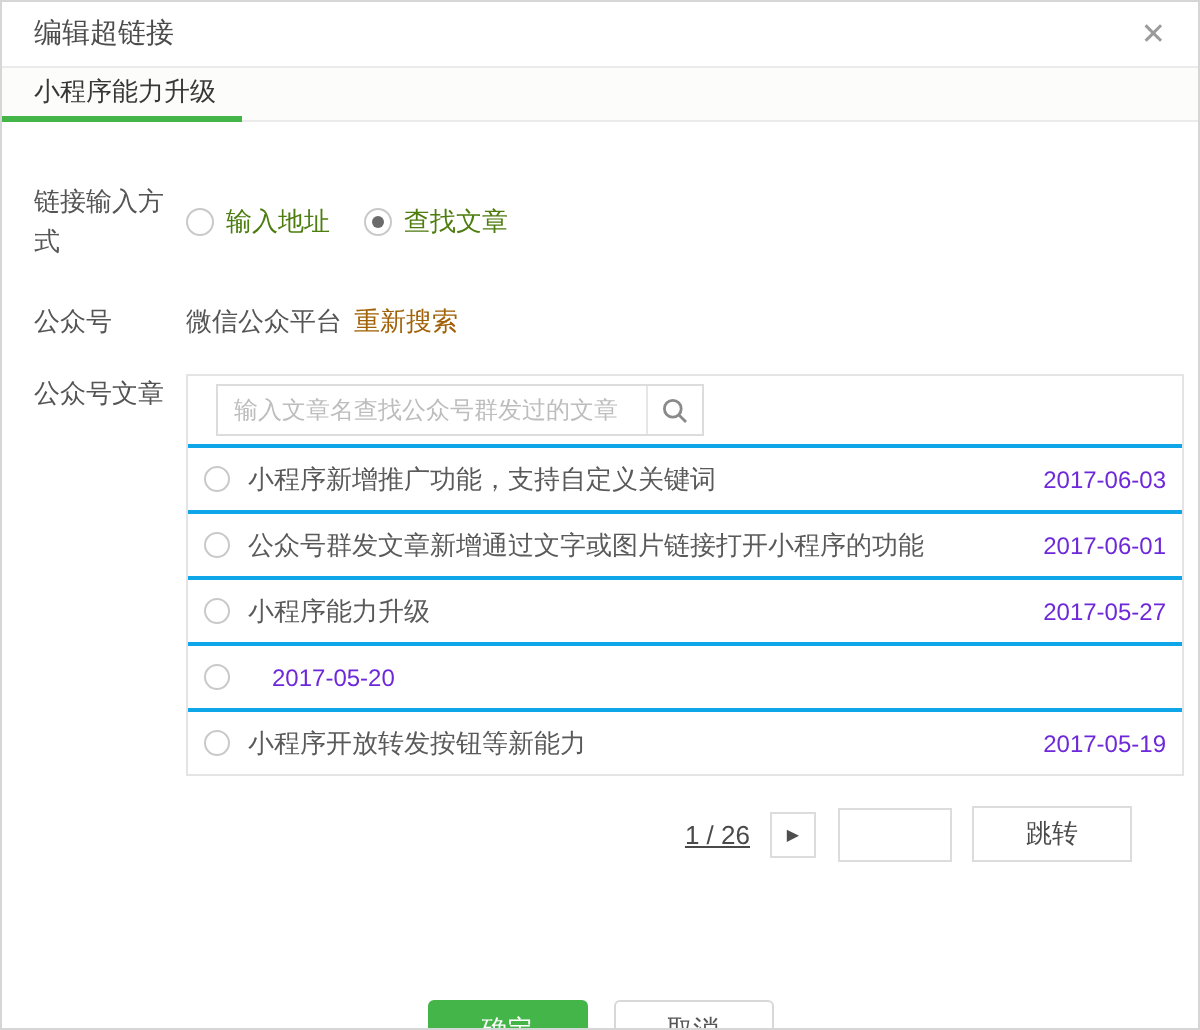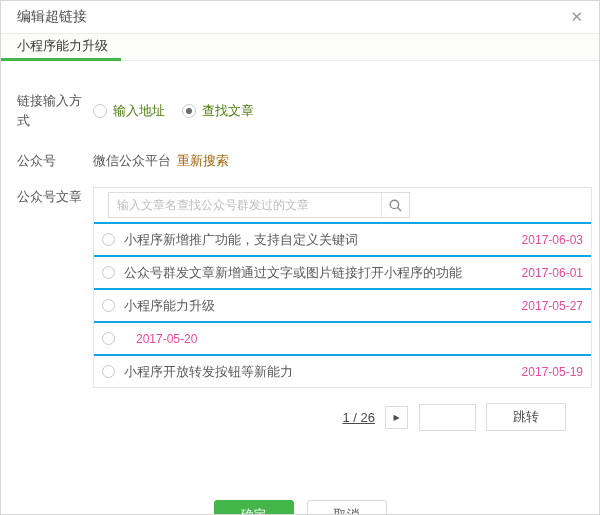--- a/index.html
+++ b/index.html
@@ -68,21 +68,21 @@
 
   
   .article-panel {
     flex:1;
     margin-right:-9px;
     border:1px solid #e4e4e4;
     background:#fff;
   }
   .search-row { padding:4px 0 4px 14px; height:34px; }
   .search-box {
-    width:302px; height:26px;
+    width:244px; height:26px;
     border:1px solid #dcdcdc;
     display:flex; background:#fff;
   }
   .search-input {
     flex:1; border:none; outline:none;
     padding:0 8px; font-size:12px; color:#333;
     font-family:"Liberation Sans","DejaVu Sans",sans-serif;
   }
   .search-input::placeholder { color:#bdbdbd; }
   .search-btn {
@@ -91,21 +91,21 @@
     cursor:pointer;
   }
   .article-row {
     height:33px; border-top:2px solid #0ea5e9;
     display:flex; align-items:center;
     padding:0 8px; font-size:13px; color:#5a5a5a;
     cursor:pointer;
   }
   .article-row .radio { width:13px; height:13px; margin-right:9px; }
   .article-title { flex:1; white-space:nowrap; overflow:hidden; }
-  .article-date { color:#ec4899; font-size:12px; margin-left:12px; flex-shrink:0; }
+  .article-date { color:#6d28d9; font-size:12px; margin-left:12px; flex-shrink:0; }
 
   
   .pagination {
     display:flex; justify-content:flex-end; align-items:center;
     margin:15px 17px 0 0; height:28px;
   }
   .page-indicator { font-size:13px; color:#4a4a4a; margin-right:10px;text-decoration:underline; }
   .next-btn {
     width:23px; height:23px; border:1px solid #dcdcdc; background:#fff;
     display:flex; align-items:center; justify-content:center;

